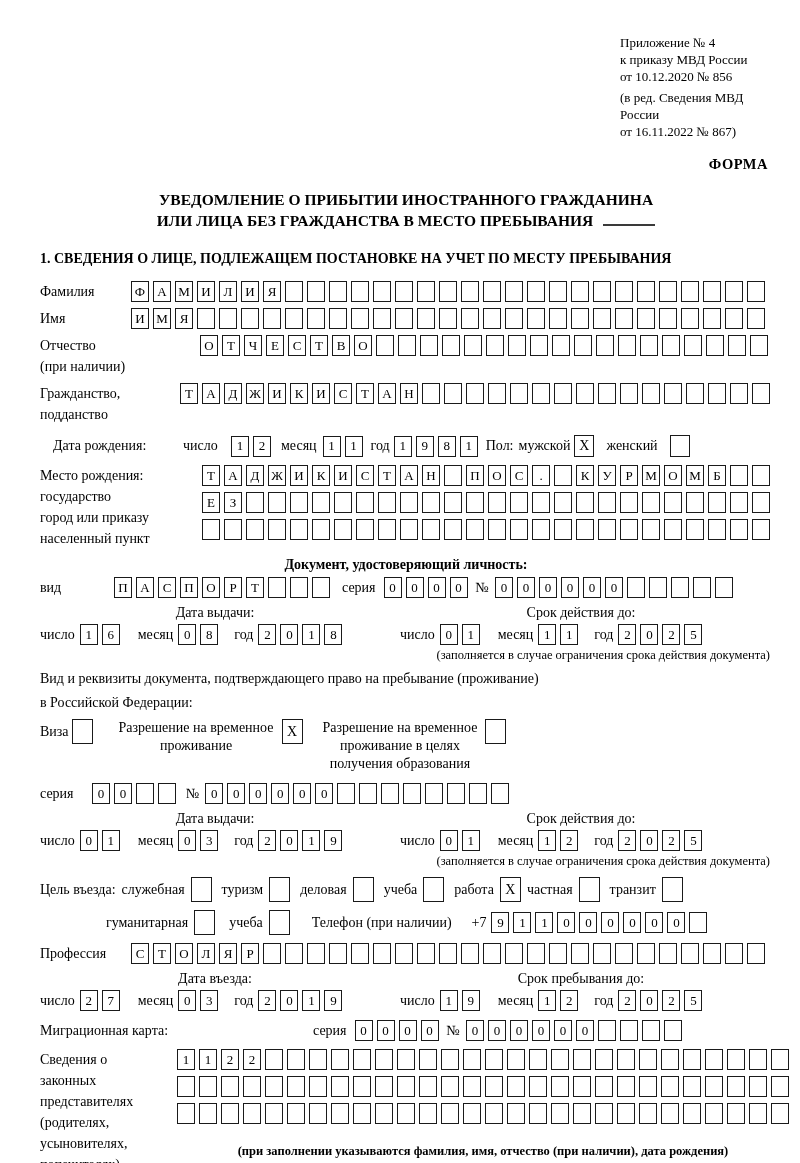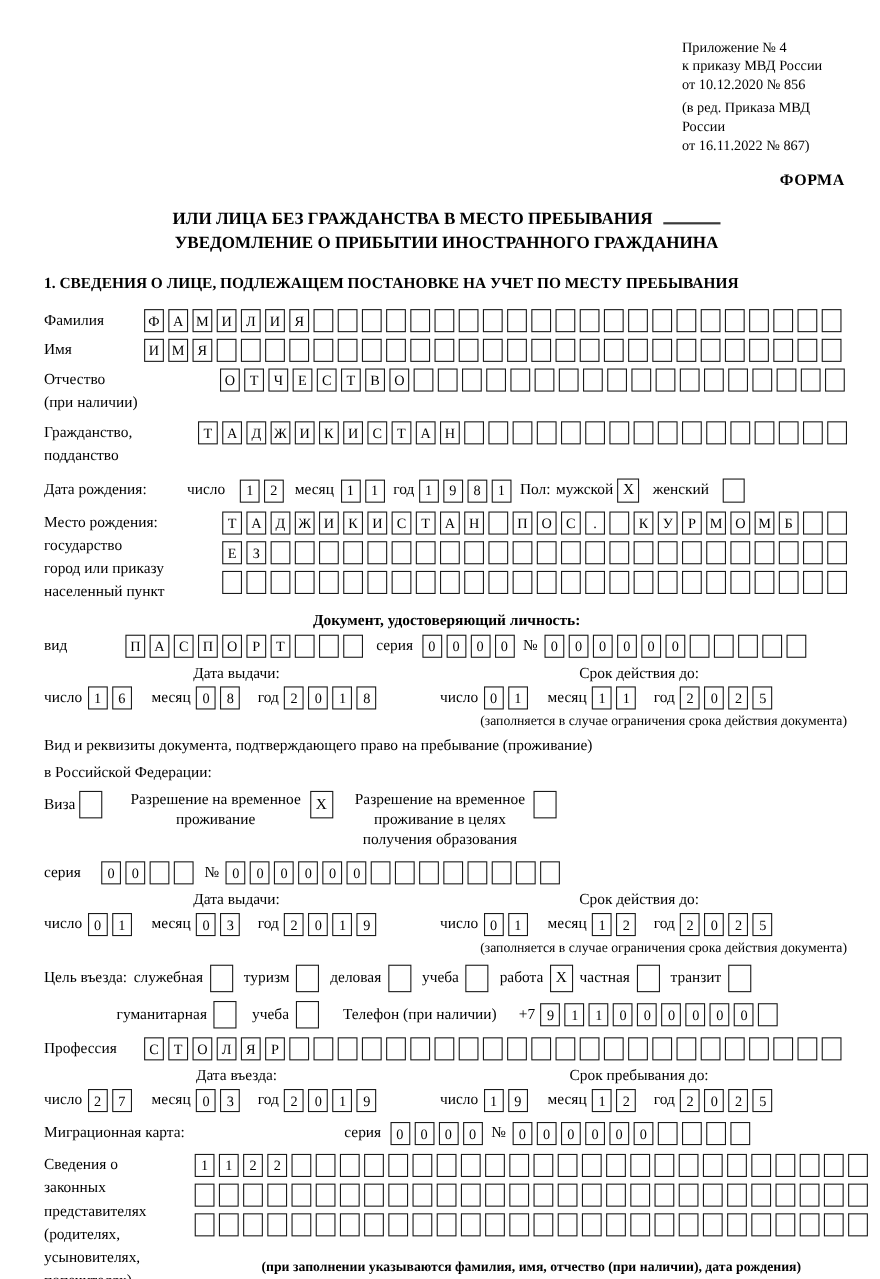--- a/index.html
+++ b/index.html
@@ -69,31 +69,31 @@
 </style>
 </head>
 <body>
 
 <div class="page">
 
   <div class="hdr">
     <div>Приложение № 4</div>
     <div>к приказу МВД России</div>
     <div>от 10.12.2020 № 856</div>
-    <div class="gap">(в ред. Приказа МВД России</div>
+    <div class="gap">(в ред. Сведения МВД России</div>
     <div>от 16.11.2022 № 867)</div>
   </div>
 
   <div class="forma">ФОРМА</div>
 
   <div class="title">
+    <div>УВЕДОМЛЕНИЕ О ПРИБЫТИИ ИНОСТРАННОГО ГРАЖДАНИНА</div>
     <div>
       <span>ИЛИ ЛИЦА БЕЗ ГРАЖДАНСТВА В МЕСТО ПРЕБЫВАНИЯ</span><span class="blankline"></span>
     </div>
-    <div>УВЕДОМЛЕНИЕ О ПРИБЫТИИ ИНОСТРАННОГО ГРАЖДАНИНА</div>
   </div>
 
   <div class="sec1">1. СВЕДЕНИЯ О ЛИЦЕ, ПОДЛЕЖАЩЕМ ПОСТАНОВКЕ НА УЧЕТ ПО МЕСТУ ПРЕБЫВАНИЯ</div>
 
   <div class="row" style="margin-top:14px;">
     <span class="lab w-surname">Фамилия</span>
     <div class="cells">
         <div class="cell">Ф</div>
         <div class="cell">А</div>
         <div class="cell">М</div>
@@ -226,21 +226,21 @@
         <div class="cell"></div>
         <div class="cell"></div>
         <div class="cell"></div>
         <div class="cell"></div>
         <div class="cell"></div>
         <div class="cell"></div>
       </div>
   </div>
 
   <div class="row" style="margin-top:10px;">
-    <span class="lab" style="width:130px;">Дата рождения:</span>
+    <span class="lab" style="width:130px;margin-left:13px;">Дата рождения:</span>
     <span class="lab" style="width:48px;">число</span>
     <div class="cells">
         <div class="cell">1</div>
         <div class="cell">2</div>
       </div>
     <span class="lab" style="margin:0 6px 0 10px;">месяц</span>
     <div class="cells">
         <div class="cell">1</div>
         <div class="cell">1</div>
       </div>

